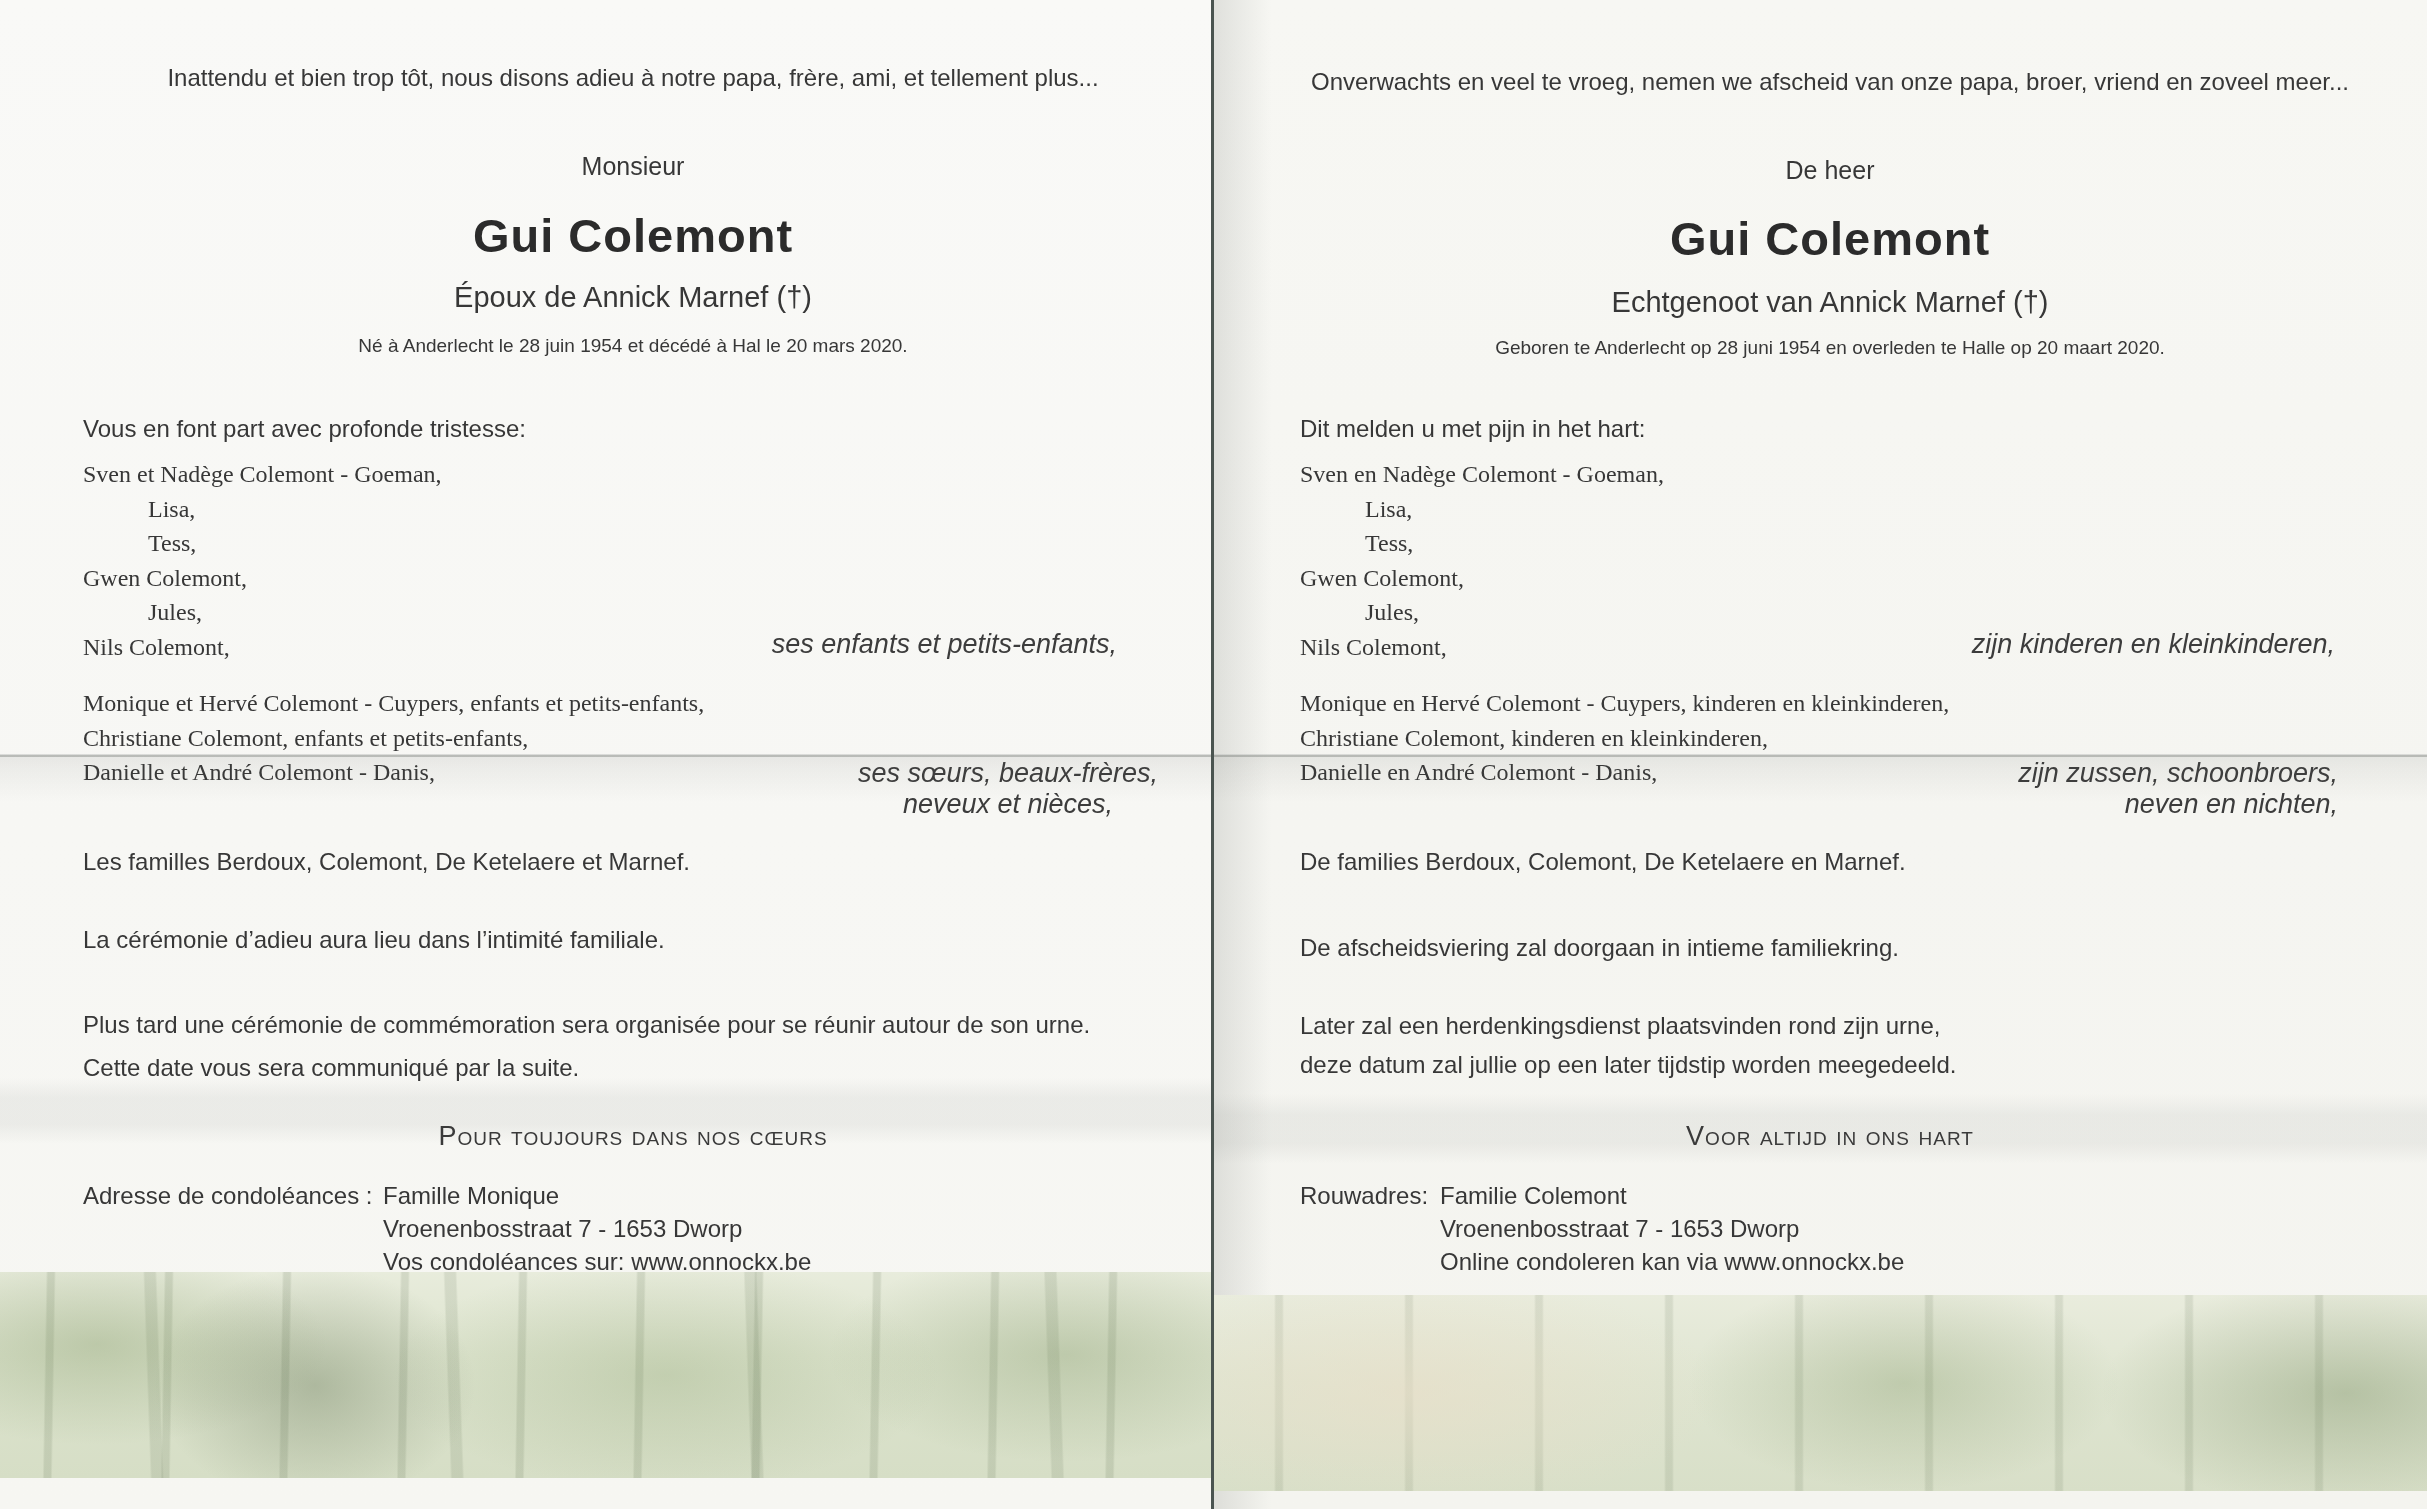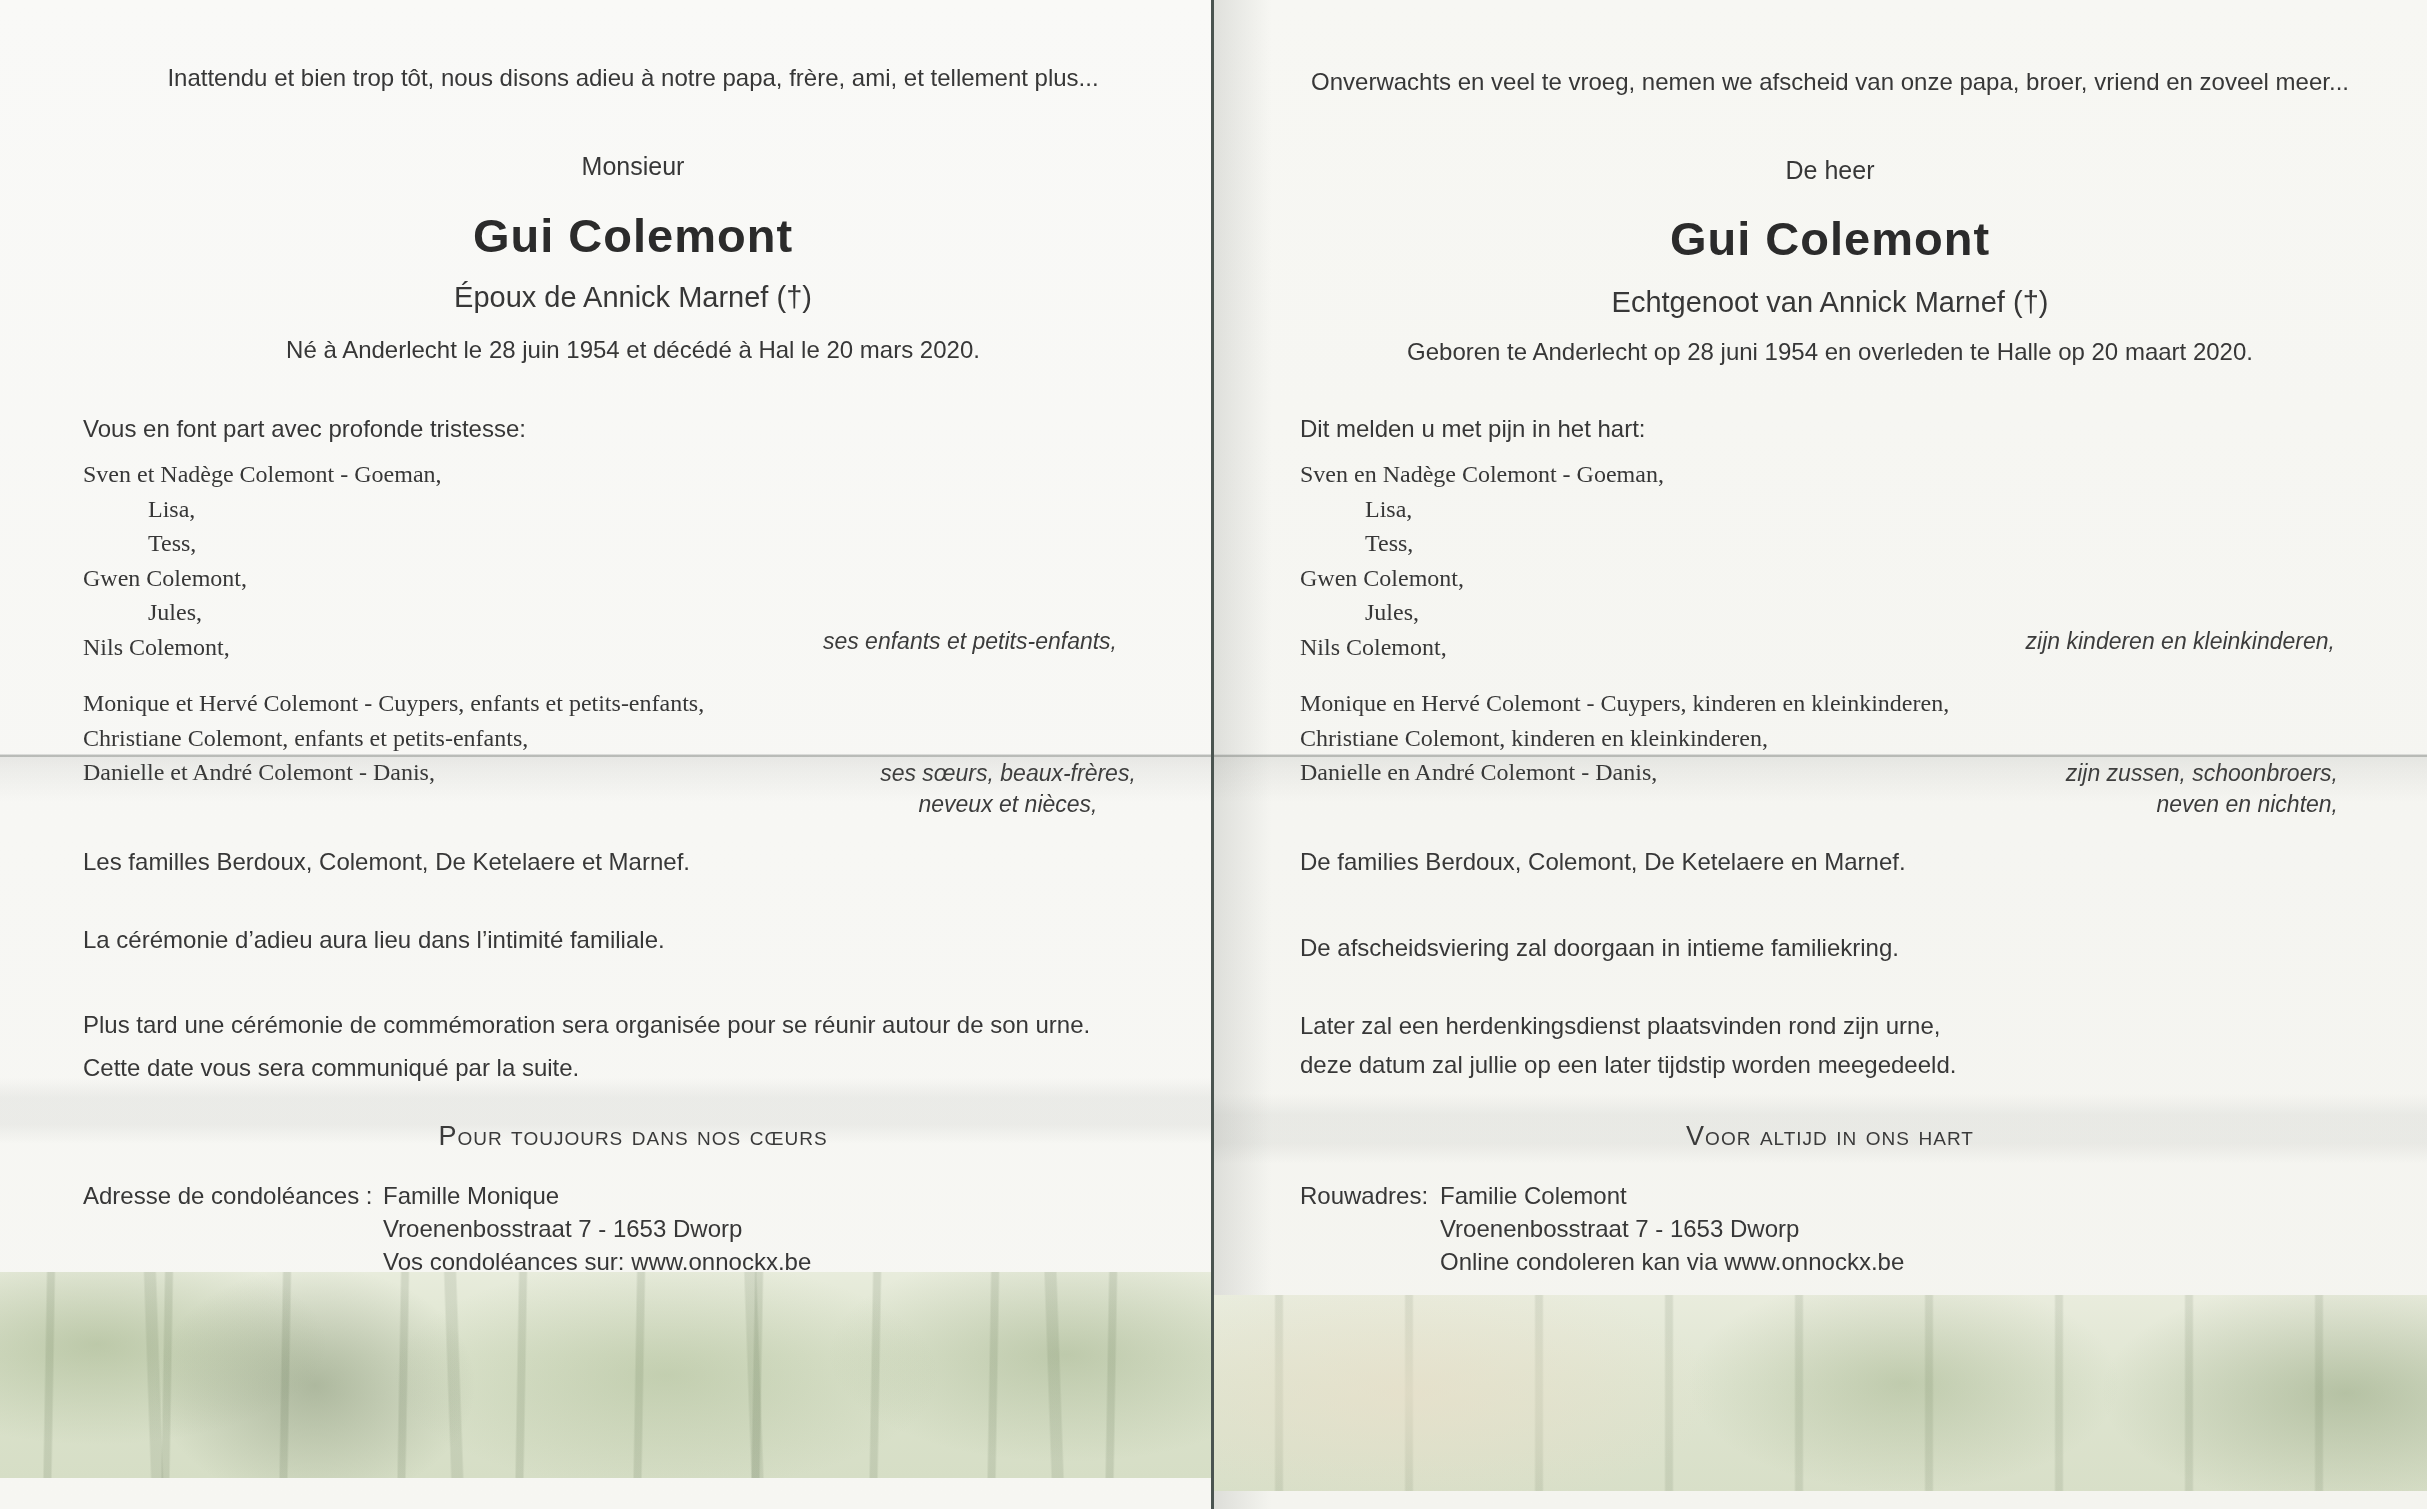--- a/index.html
+++ b/index.html
@@ -46,25 +46,25 @@
       linear-gradient(180deg,#e9ecdd 0%,#dfe5d1 45%,#d8dfc8 100%);}
   .inner{position:absolute;top:0;height:100%;z-index:10;}
   .inner-l{left:83px;width:1100px;}
   .inner-r{left:86px;width:1060px;}
   .t{position:absolute;font-size:24px;line-height:1.3;white-space:nowrap;}
   .c{left:0;right:0;text-align:center;}
   .intro{font-size:24px;}
   .title{font-size:25px;}
   .name{font-size:47px;font-weight:bold;color:#2b2b2b;letter-spacing:1px;}
   .spouse{font-size:29px;}
-  .dates{font-size:24px;}
+  .dates{font-size:19px;}
   .list{font-size:24px;left:0;right:0;font-family:Liberation Serif, serif;}
   .list > div{height:34.5px;line-height:34.5px;}
   .ind{padding-left:65px;}
-  .note{font-style:italic;font-size:23px;color:#3c3c3c;}
+  .note{font-style:italic;font-size:27px;color:#3c3c3c;}
   .note-lines{line-height:31px;}
   .motto{font-variant:small-caps;font-size:27px;letter-spacing:1px;color:#3a3a3a;}
   .addr-label-l{display:inline-block;width:300px;}
   .addr-label-r{display:inline-block;width:140px;}
 </style>
 </head>
 <body>
 
 <div class="card card-left">
   <div class="band band-l"></div>

